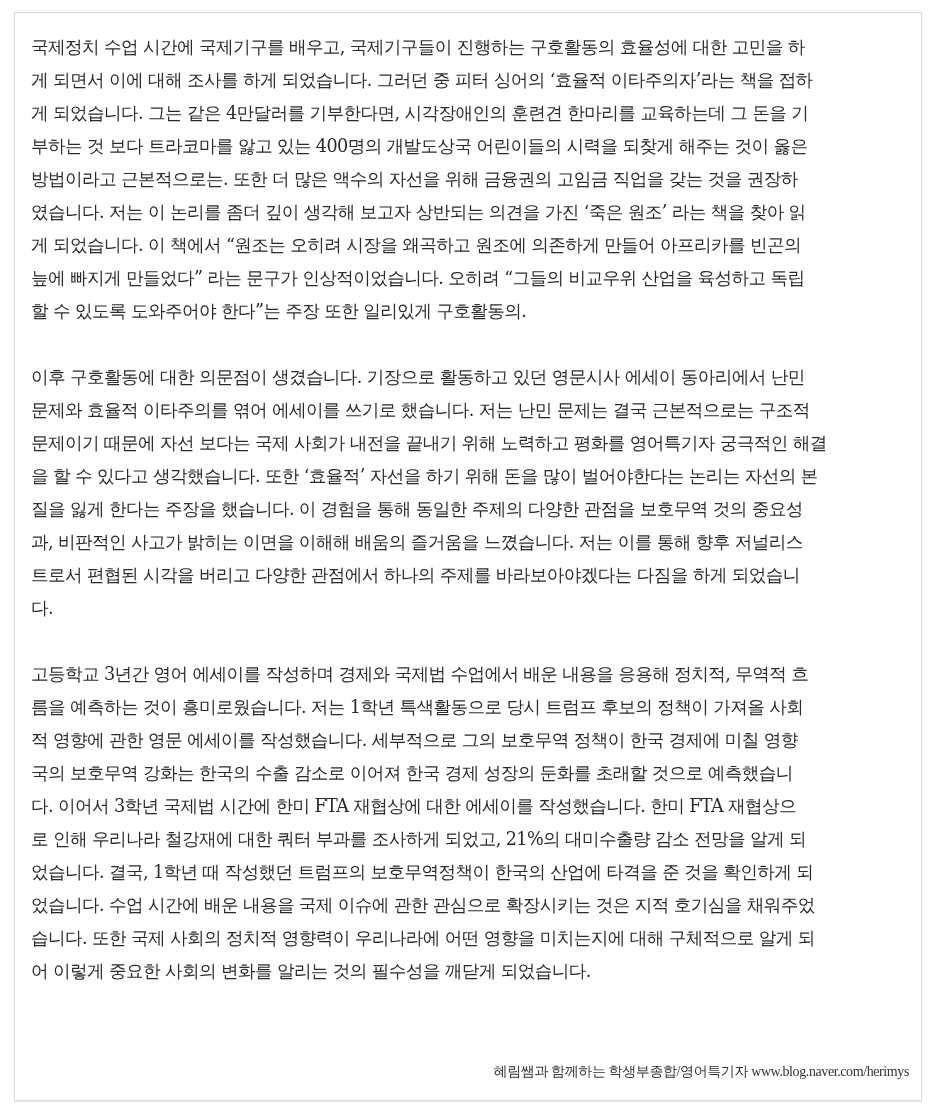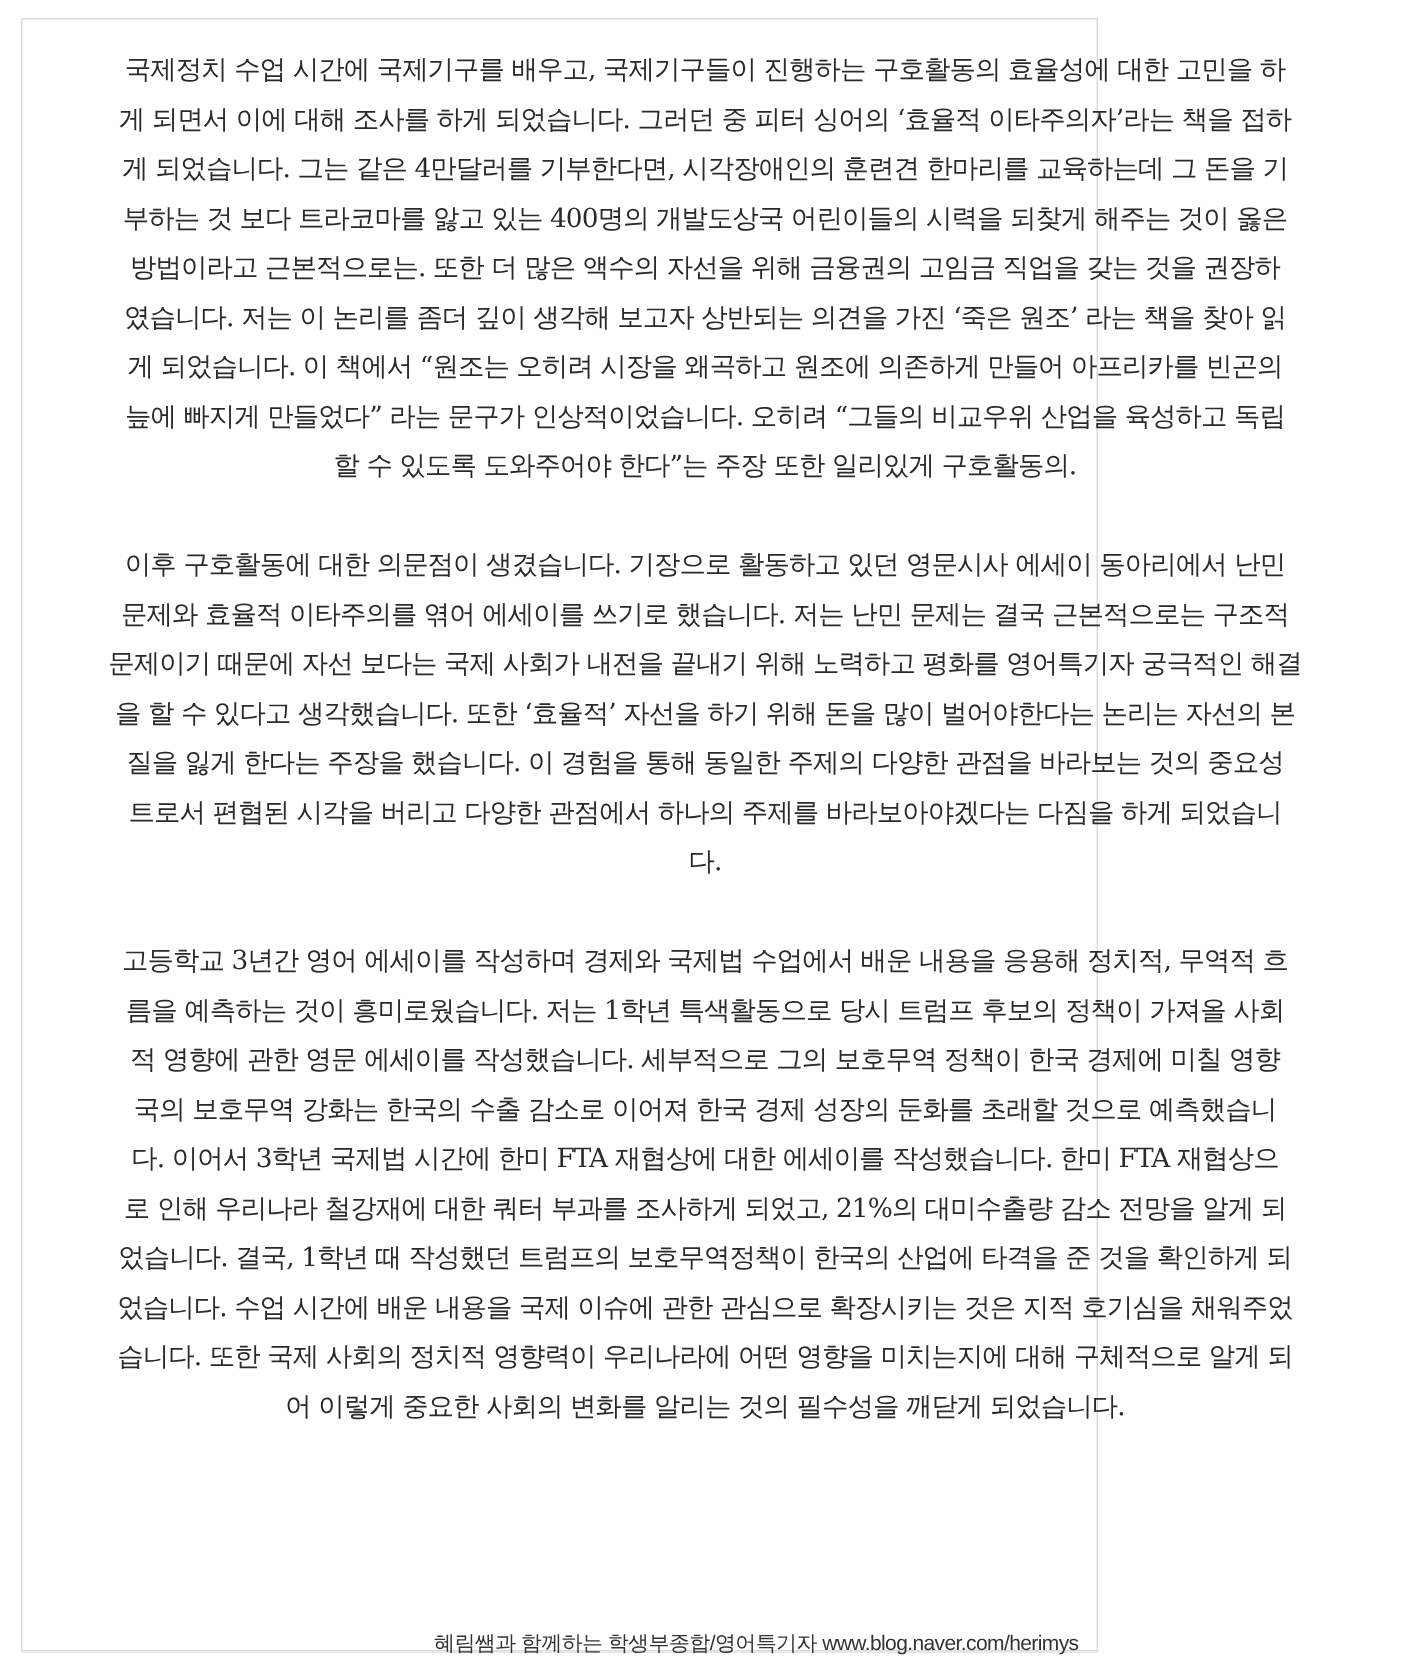--- a/index.html
+++ b/index.html
@@ -1,48 +1,46 @@
 <!DOCTYPE html>
 <html><head>
 <meta charset="utf-8">
 <style>
   html, body { margin: 0; padding: 0; background: #ffffff; }
   body { width: 936px; height: 1113px; position: relative; overflow: hidden; }
   .frame {
     position: absolute;
     left: 14px; top: 12px;
-    width: 718px; height: 1089px;
+    width: 908px; height: 1089px;
     border: 1px solid #dcdcdc;
     box-shadow: 0 1px 0 #e6e6e6;
     box-sizing: border-box;
     background: #fff;
-    text-align: center;
   }
   .content {
     position: absolute;
     left: 16px; top: 18px;
     width: 878px;
     font-family: "DejaVu Serif", "Liberation Serif", serif;
     font-size: 17.6px;
     line-height: 33px;
     color: #2a2a2a;
     letter-spacing: -0.6px;
     word-break: keep-all;
   }
   .para { margin: 0 0 33px 0; white-space: normal; }
   .line { display: block; white-space: nowrap; }
   .footer {
     position: absolute;
     right: 12px; top: 1050px;
-    font-family: Liberation Sans, sans-serif;
+    font-family: Liberation Serif, serif;
     font-size: 14px;
     color: #333;
     letter-spacing: -0.4px;
     white-space: nowrap;
-    margin-top: 24px;
   }
 </style>
 </head>
 <body>
 
 <div class="frame">
   <div class="content">
     <p class="para">
       <span class="line">국제정치 수업 시간에 국제기구를 배우고, 국제기구들이 진행하는 구호활동의 효율성에 대한 고민을 하</span>
       <span class="line">게 되면서 이에 대해 조사를 하게 되었습니다. 그러던 중 피터 싱어의 ‘효율적 이타주의자’라는 책을 접하</span>
@@ -52,21 +50,22 @@
       <span class="line">였습니다. 저는 이 논리를 좀더 깊이 생각해 보고자 상반되는 의견을 가진 ‘죽은 원조’ 라는 책을 찾아 읽</span>
       <span class="line">게 되었습니다. 이 책에서 “원조는 오히려 시장을 왜곡하고 원조에 의존하게 만들어 아프리카를 빈곤의</span>
       <span class="line">늪에 빠지게 만들었다” 라는 문구가 인상적이었습니다. 오히려 “그들의 비교우위 산업을 육성하고 독립</span>
       <span class="line">할 수 있도록 도와주어야 한다”는 주장 또한 일리있게 구호활동의.</span>
     </p>
     <p class="para">
       <span class="line">이후 구호활동에 대한 의문점이 생겼습니다. 기장으로 활동하고 있던 영문시사 에세이 동아리에서 난민</span>
       <span class="line">문제와 효율적 이타주의를 엮어 에세이를 쓰기로 했습니다. 저는 난민 문제는 결국 근본적으로는 구조적</span>
       <span class="line">문제이기 때문에 자선 보다는 국제 사회가 내전을 끝내기 위해 노력하고 평화를 영어특기자 궁극적인 해결</span>
       <span class="line">을 할 수 있다고 생각했습니다. 또한 ‘효율적’ 자선을 하기 위해 돈을 많이 벌어야한다는 논리는 자선의 본</span>
-      <span class="line">질을 잃게 한다는 주장을 했습니다. 이 경험을 통해 동일한 주제의 다양한 관점을 바라보는 것의 중요성</span>
+      <span class="line">질을 잃게 한다는 주장을 했습니다. 이 경험을 통해 동일한 주제의 다양한 관점을 보호무역 것의 중요성</span>
+      <span class="line">과, 비판적인 사고가 밝히는 이면을 이해해 배움의 즐거움을 느꼈습니다. 저는 이를 통해 향후 저널리스</span>
       <span class="line">트로서 편협된 시각을 버리고 다양한 관점에서 하나의 주제를 바라보아야겠다는 다짐을 하게 되었습니</span>
       <span class="line">다.</span>
     </p>
     <p class="para">
       <span class="line">고등학교 3년간 영어 에세이를 작성하며 경제와 국제법 수업에서 배운 내용을 응용해 정치적, 무역적 흐</span>
       <span class="line">름을 예측하는 것이 흥미로웠습니다. 저는 1학년 특색활동으로 당시 트럼프 후보의 정책이 가져올 사회</span>
       <span class="line">적 영향에 관한 영문 에세이를 작성했습니다. 세부적으로 그의 보호무역 정책이 한국 경제에 미칠 영향</span>
       <span class="line">국의 보호무역 강화는 한국의 수출 감소로 이어져 한국 경제 성장의 둔화를 초래할 것으로 예측했습니</span>
       <span class="line">다. 이어서 3학년 국제법 시간에 한미 FTA 재협상에 대한 에세이를 작성했습니다. 한미 FTA 재협상으</span>
       <span class="line">로 인해 우리나라 철강재에 대한 쿼터 부과를 조사하게 되었고, 21%의 대미수출량 감소 전망을 알게 되</span>

